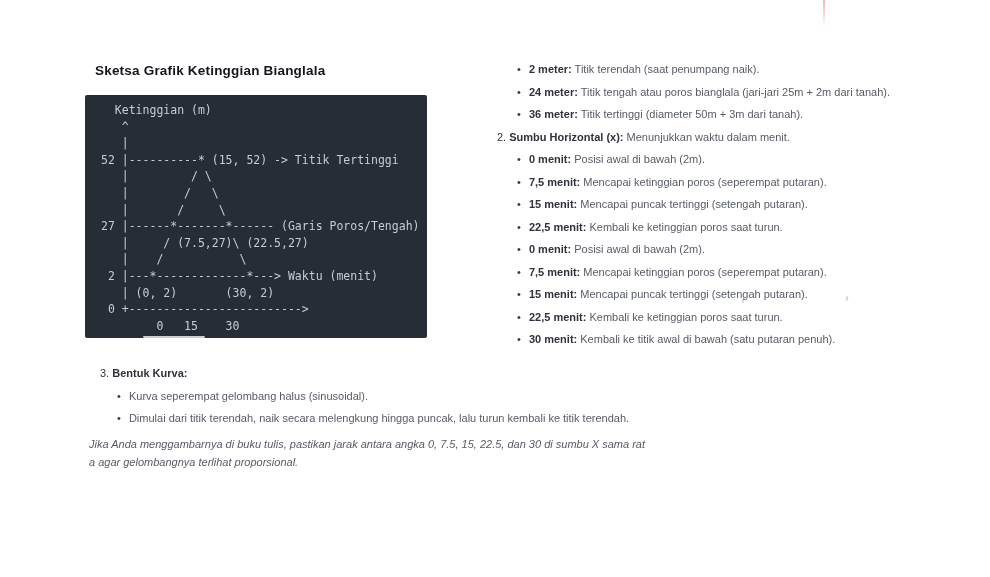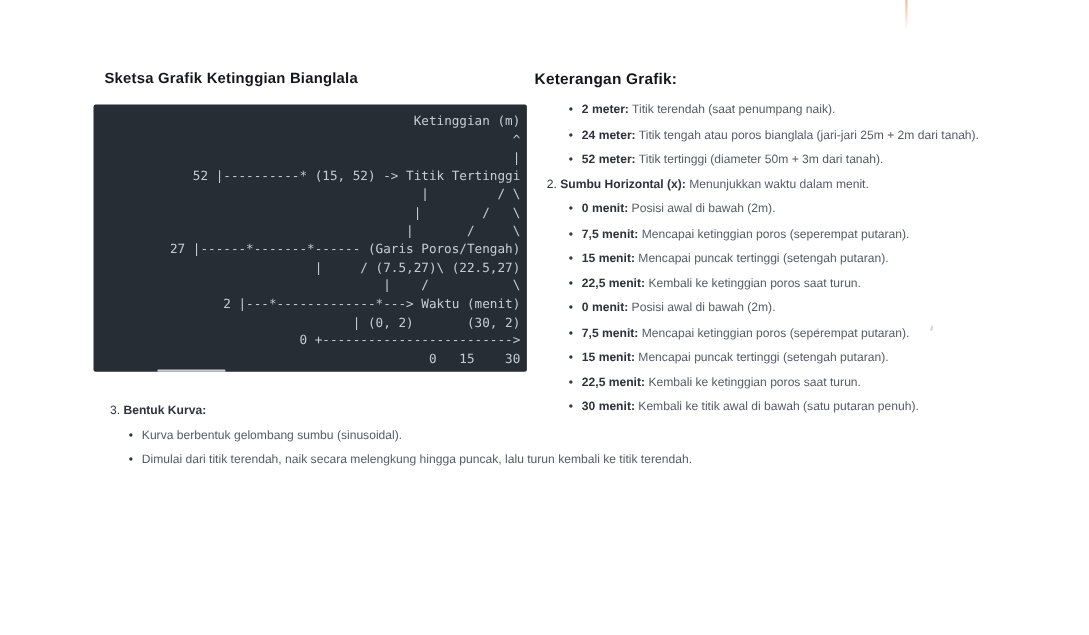--- a/index.html
+++ b/index.html
@@ -9,22 +9,22 @@
     color:#565b66;
   }
   .heading {
     position:absolute; font-weight:700; font-size:13.5px; color:#15151e;
     letter-spacing:.2px;
   }
   .heading-left { left:79px; top:63px;margin-left:16px; }
 
   
   .codeblock {
-    position:absolute; left:85px; top:95px; width:394px; height:243px;
-    background:#272d35; border-radius:2px;text-align:right;
+    position:absolute; left:85px; top:95px; width:342px; height:243px;
+    background:#272d35; border-radius:2px;
   }
   .codeblock pre {
     margin:0; padding:7px 6px 0 16px;
     font-family:"DejaVu Sans Mono",monospace;
     font-size:11.5px; line-height:16.6px; color:#c4ccd4; white-space:pre;
   }
   .scroll-strip {
     position:absolute; left:58px; bottom:0; width:62px; height:2px;
     background:#c9ced4; border-radius:1px;
   }
@@ -84,44 +84,47 @@
     <div class="scroll-strip"></div>
   </div>
 
   <div class="left-bottom">
     <div class="item num-item">
       <span class="num">3.</span>
       <span class="b">Bentuk Kurva:</span>
     </div>
     <div class="item bullet-item">
       <span class="dot">•</span>
-      <span>Kurva berbentuk gelombang sumbu (sinusoidal).</span>
+      <span>Kurva seperempat gelombang halus (sinusoidal).</span>
     </div>
     <div class="item bullet-item">
       <span class="dot">•</span>
       <span>Dimulai dari titik terendah, naik secara melengkung hingga puncak, lalu turun kembali ke titik terendah.</span>
     </div>
+    <div class="note">
+      <div>Jika Anda menggambarnya di buku tulis, pastikan jarak antara angka 0, 7.5, 15, 22.5, dan 30 di sumbu X sama rat</div>
+      <div>a agar gelombangnya terlihat proporsional.</div>
+    </div>
   </div>
 
   <div class="right-col">
-    <div class="heading-right">Keterangan Grafik:</div>
 
     <div class="item bullet-item">
       <span class="dot">•</span>
       <span class="b">2 meter:</span>
       <span>Titik terendah (saat penumpang naik).</span>
     </div>
     <div class="item bullet-item">
       <span class="dot">•</span>
       <span class="b">24 meter:</span>
       <span>Titik tengah atau poros bianglala (jari-jari 25m + 2m dari tanah).</span>
     </div>
     <div class="item bullet-item">
       <span class="dot">•</span>
-      <span class="b">52 meter:</span>
+      <span class="b">36 meter:</span>
       <span>Titik tertinggi (diameter 50m + 3m dari tanah).</span>
     </div>
 
     <div class="item num-item">
       <span class="num">2.</span>
       <span class="b">Sumbu Horizontal (x):</span>
       <span>Menunjukkan waktu dalam menit.</span>
     </div>
     <div class="item bullet-item">
       <span class="dot">•</span>

